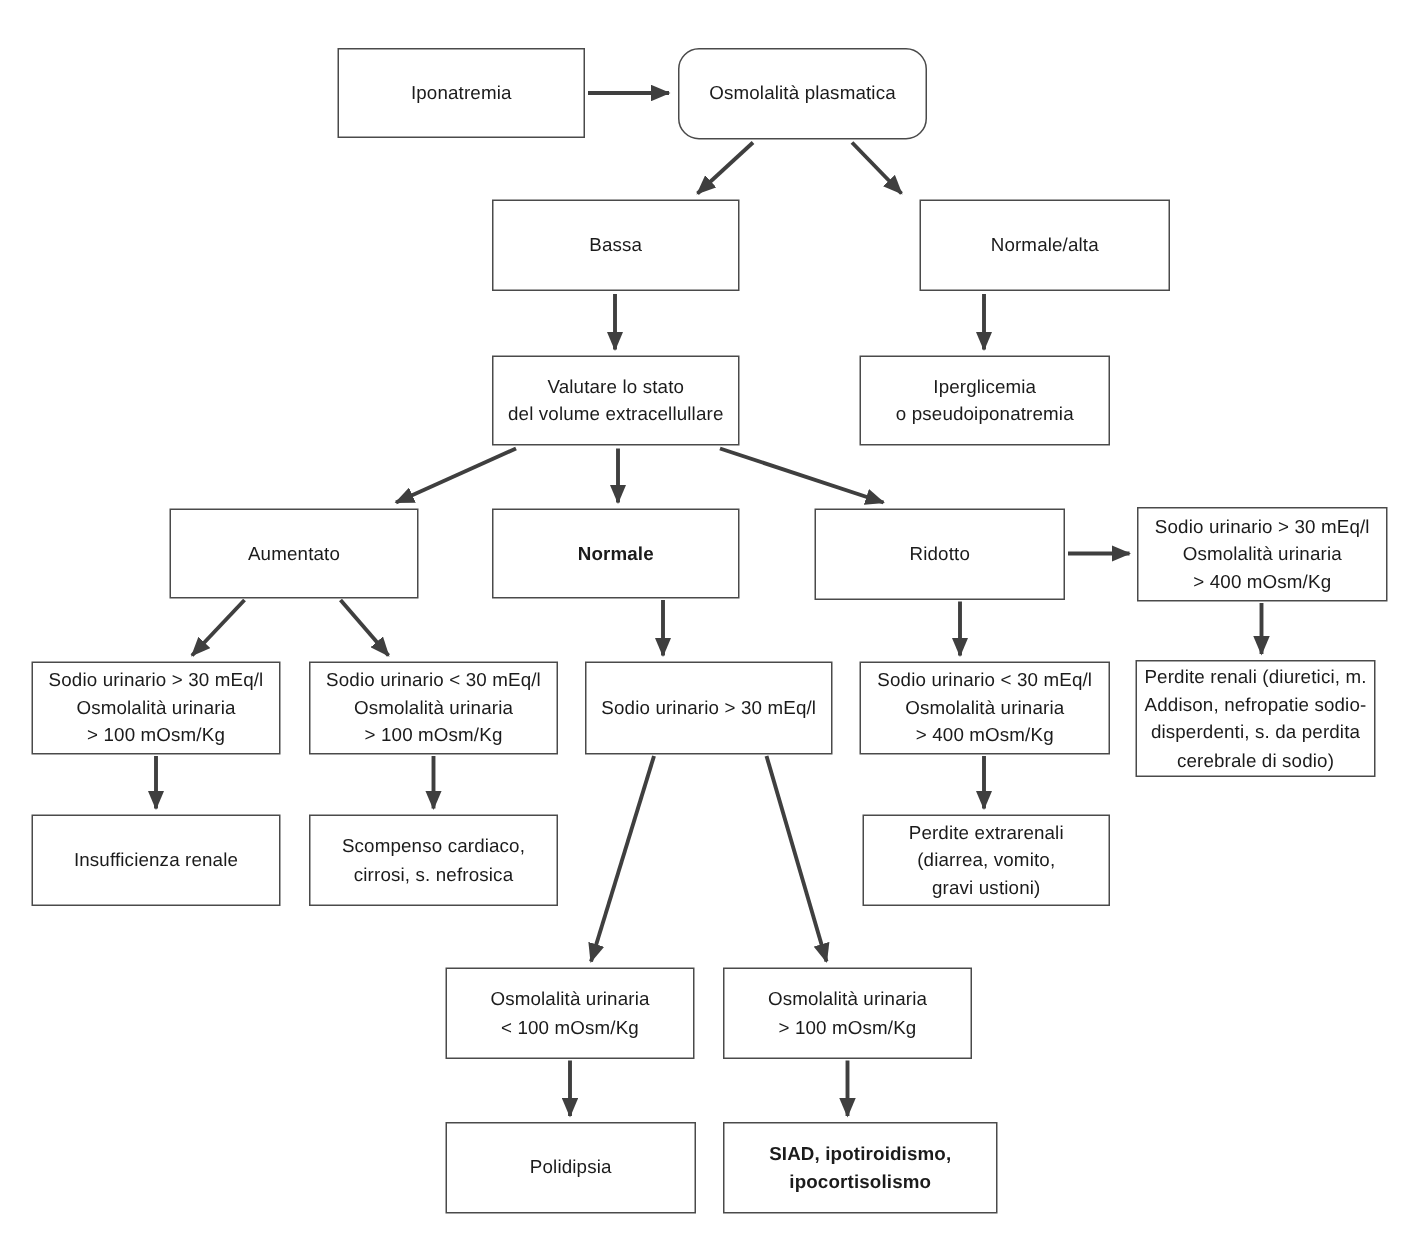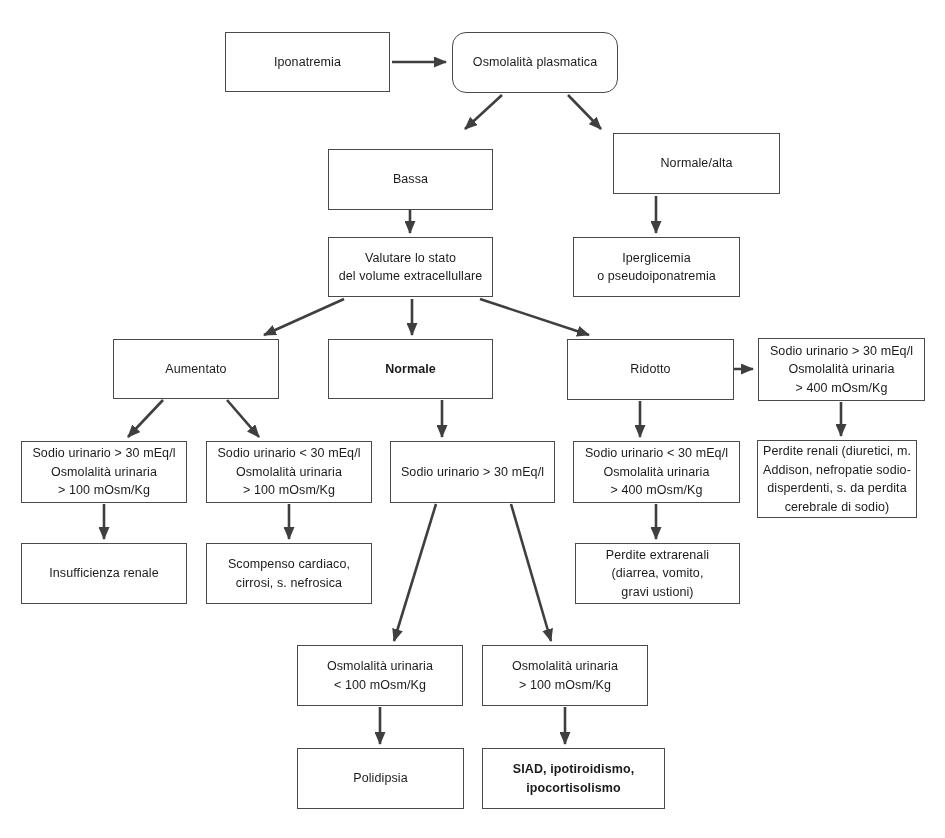--- a/index.html
+++ b/index.html
@@ -59,29 +59,29 @@
         <line x1="656" y1="504" x2="656" y2="539" stroke="#3f3f3f" stroke-width="2.6" marker-end="url(#arrowhead)"></line>
         <line x1="436" y1="504" x2="394" y2="641" stroke="#3f3f3f" stroke-width="2.6" marker-end="url(#arrowhead)"></line>
         <line x1="511" y1="504" x2="551" y2="641" stroke="#3f3f3f" stroke-width="2.6" marker-end="url(#arrowhead)"></line>
         <line x1="380" y1="707" x2="380" y2="744" stroke="#3f3f3f" stroke-width="2.6" marker-end="url(#arrowhead)"></line>
         <line x1="565" y1="707" x2="565" y2="744" stroke="#3f3f3f" stroke-width="2.6" marker-end="url(#arrowhead)"></line>
       </g>
   </svg>
   <div id="nodes">
       <div class="node" style="left: 225px; top: 32px; width: 165px; height: 60px; border-color: rgb(74, 74, 74); color: rgb(27, 27, 27);">Iponatremia</div>
       <div class="node" style="left: 452px; top: 32px; width: 166px; height: 61px; border-color: rgb(74, 74, 74); color: rgb(27, 27, 27); border-radius: 14px;">Osmolalità plasmatica</div>
-      <div class="node" style="left: 328px; top: 133px; width: 165px; height: 61px; border-color: rgb(74, 74, 74); color: rgb(27, 27, 27); margin-top: 16px;">Bassa</div>
+      <div class="node" style="left: 328px; top: 133px; width: 165px; height: 61px; border-color: rgb(74, 74, 74); color: rgb(27, 27, 27);">Bassa</div>
       <div class="node" style="left: 573px; top: 133px; width: 167px; height: 61px; border-color: rgb(74, 74, 74); color: rgb(27, 27, 27); margin-left: 40px;">Normale/alta</div>
       <div class="node" style="left: 328px; top: 237px; width: 165px; height: 60px; border-color: rgb(74, 74, 74); color: rgb(27, 27, 27);">Valutare lo stato
 del volume extracellullare</div>
       <div class="node" style="left: 573px; top: 237px; width: 167px; height: 60px; border-color: rgb(74, 74, 74); color: rgb(27, 27, 27);">Iperglicemia
 o pseudoiponatremia</div>
       <div class="node" style="left: 113px; top: 339px; width: 166px; height: 60px; border-color: rgb(74, 74, 74); color: rgb(27, 27, 27);">Aumentato</div>
       <div class="node" style="left: 328px; top: 339px; width: 165px; height: 60px; border-color: rgb(74, 74, 74); color: rgb(27, 27, 27); font-weight: bold;">Normale</div>
-      <div class="node" style="left: 543px; top: 339px; width: 167px; height: 61px; border-color: rgb(74, 74, 74); color: rgb(27, 27, 27); margin-left: 24px;">Ridotto</div>
+      <div class="node" style="left: 543px; top: 339px; width: 167px; height: 61px; border-color: rgb(74, 74, 74); color: rgb(27, 27, 27);">Ridotto</div>
       <div class="node" style="left: 758px; top: 338px; width: 167px; height: 63px; border-color: rgb(74, 74, 74); color: rgb(27, 27, 27);">Sodio urinario &gt; 30 mEq/l
 Osmolalità urinaria
 &gt; 400 mOsm/Kg</div>
       <div class="node" style="left: 21px; top: 441px; width: 166px; height: 62px; border-color: rgb(74, 74, 74); color: rgb(27, 27, 27);">Sodio urinario &gt; 30 mEq/l
 Osmolalità urinaria
 &gt; 100 mOsm/Kg</div>
       <div class="node" style="left: 206px; top: 441px; width: 166px; height: 62px; border-color: rgb(74, 74, 74); color: rgb(27, 27, 27);">Sodio urinario &lt; 30 mEq/l
 Osmolalità urinaria
 &gt; 100 mOsm/Kg</div>
       <div class="node" style="left: 390px; top: 441px; width: 165px; height: 62px; border-color: rgb(74, 74, 74); color: rgb(27, 27, 27);">Sodio urinario &gt; 30 mEq/l</div>

